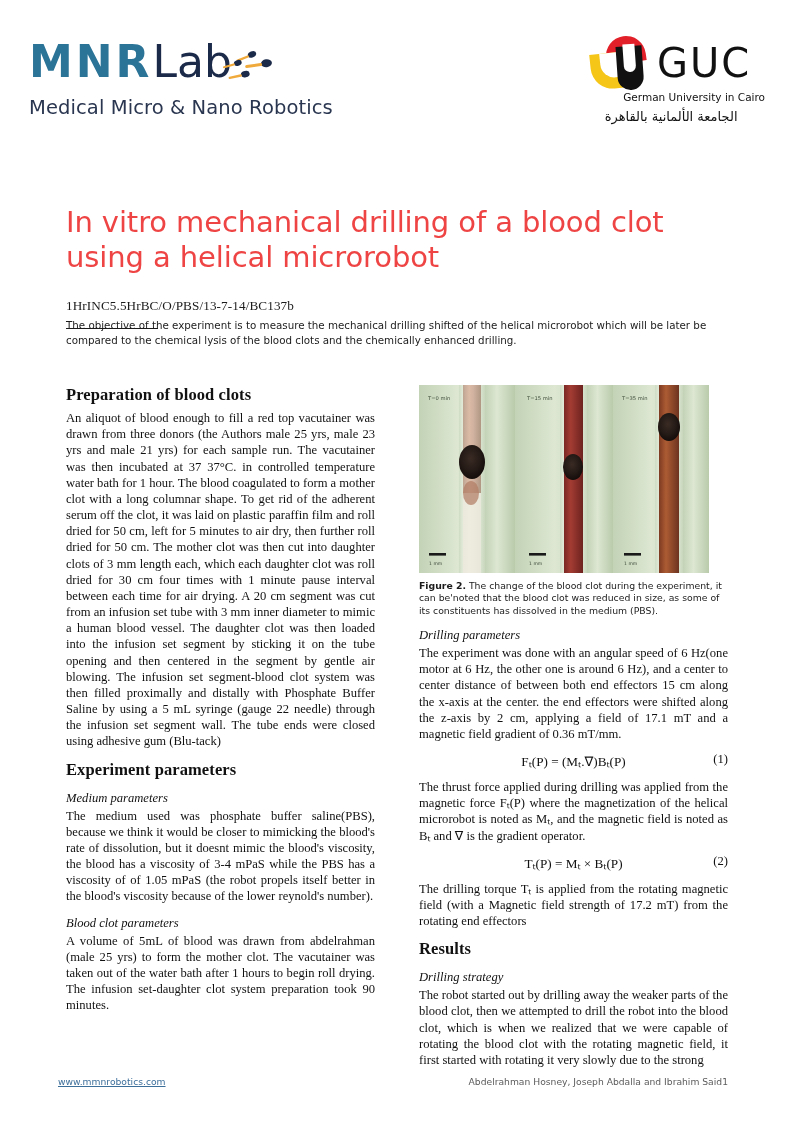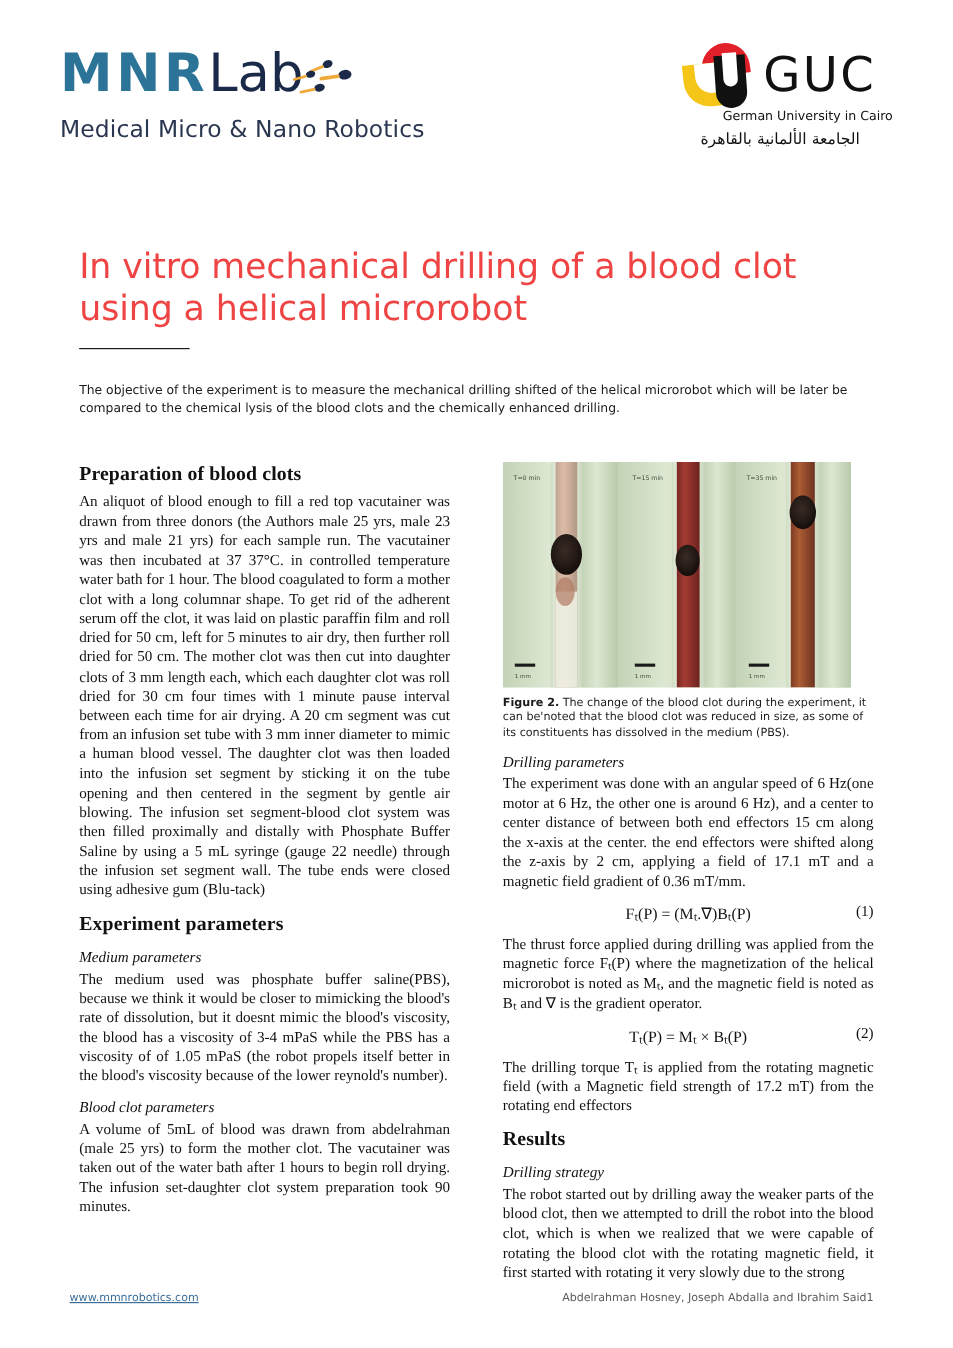--- a/index.html
+++ b/index.html
@@ -26,21 +26,21 @@
 
   
   .header {
     position: absolute;
     left: 0; right: 0;
     top: 34px;
     height: 96px;
     display: flex;
     align-items: flex-start;
     justify-content: space-between;
-    padding: 0 50px;
+    padding: 0 29px;
     box-sizing: border-box;
   }
 
   .logo-left { position: relative; padding-top: 6px; }
   .logo-wordmark {
     font-family: "DejaVu Sans", sans-serif;
     font-size: 44px;
     line-height: 1;
     letter-spacing: 0.5px;
     white-space: nowrap;
@@ -329,20 +329,21 @@
         <span class="guc-letters">GUC</span>
       </div>
       <div class="guc-sub">German University in Cairo</div>
       <div class="guc-arabic">الجامعة الألمانية بالقاهرة</div>
     </div>
 
   </div>
 
   <div class="title-block">
     <h1 class="doc-title">In vitro mechanical drilling of a blood clot using a helical microrobot</h1>
+    <div class="doc-code">1HrINC5.5HrBC/O/PBS/13-7-14/BC137b</div>
     <div class="title-rule"></div>
   </div>
 
   <div class="abstract">The objective of the experiment is to measure the mechanical drilling shifted of the helical microrobot which will be later be compared to the chemical lysis of the blood clots and the chemically enhanced drilling.</div>
 
   <div class="columns">
 
     <div class="col">
       <h2 class="sec">Preparation of blood clots</h2>
       <p class="body">An aliquot of blood enough to fill a red top vacutainer was drawn from three donors (the Authors male 25 yrs, male 23 yrs and male 21 yrs) for each sample run. The vacutainer was then incubated at 37 37°C. in controlled temperature water bath for 1 hour. The blood coagulated to form a mother clot with a long columnar shape. To get rid of the adherent serum off the clot, it was laid on plastic paraffin film and roll dried for 50 cm, left for 5 minutes to air dry, then further roll dried for 50 cm. The mother clot was then cut into daughter clots of   3 mm length each, which each daughter clot was roll dried for 30 cm four times with 1 minute pause interval between each time for air drying. A 20 cm segment was cut from an infusion set tube with 3 mm inner diameter to mimic a human blood vessel. The daughter clot was then loaded into the infusion set segment by sticking it on the tube opening and then centered in the segment by gentle air blowing. The infusion set segment-blood clot system was then filled proximally and distally with Phosphate Buffer Saline by using a 5 mL syringe (gauge 22 needle) through the infusion set segment wall. The tube ends were closed using adhesive gum (Blu-tack)</p>

